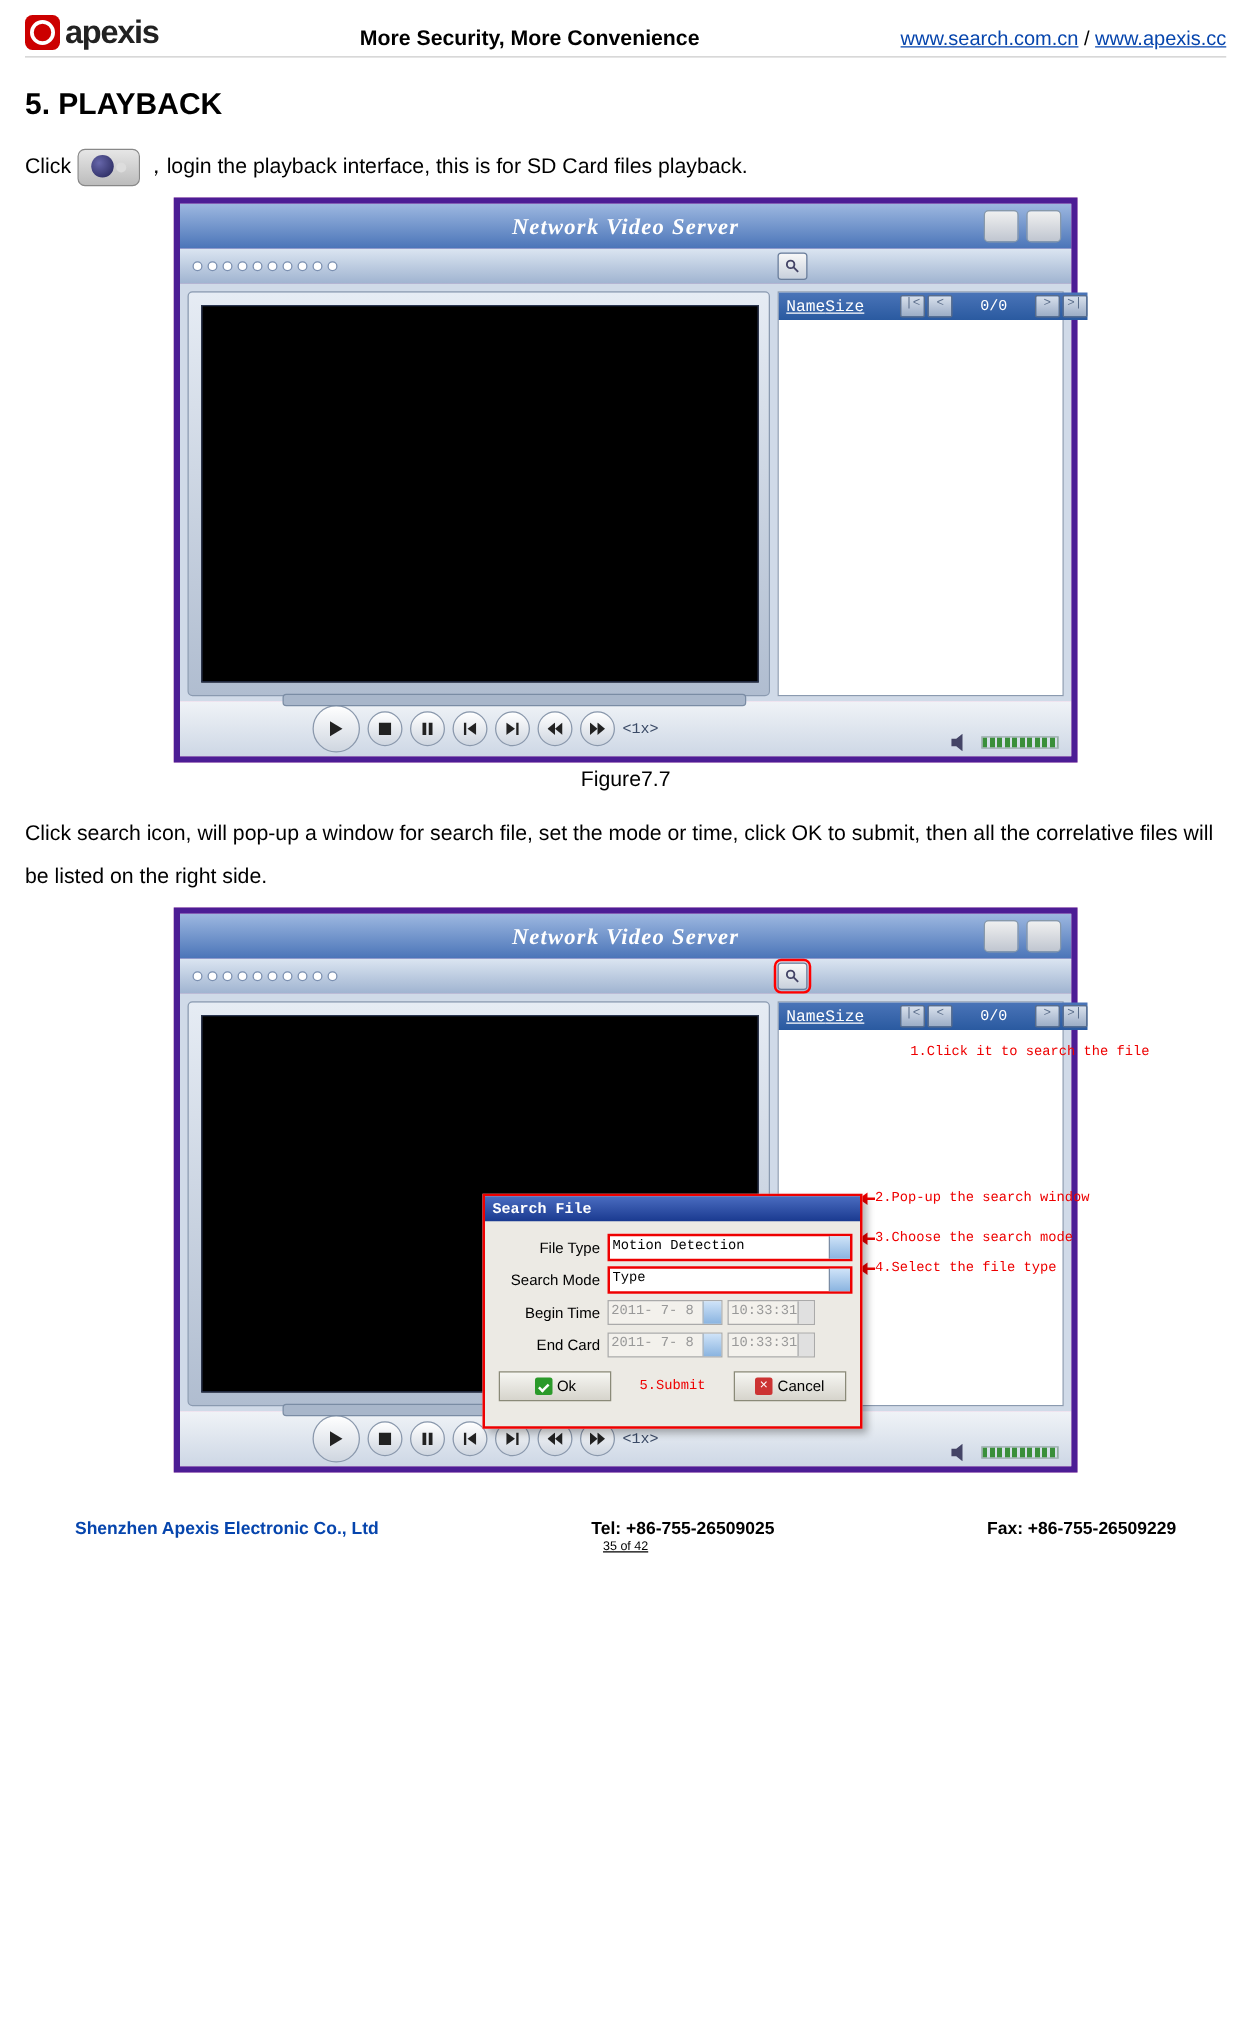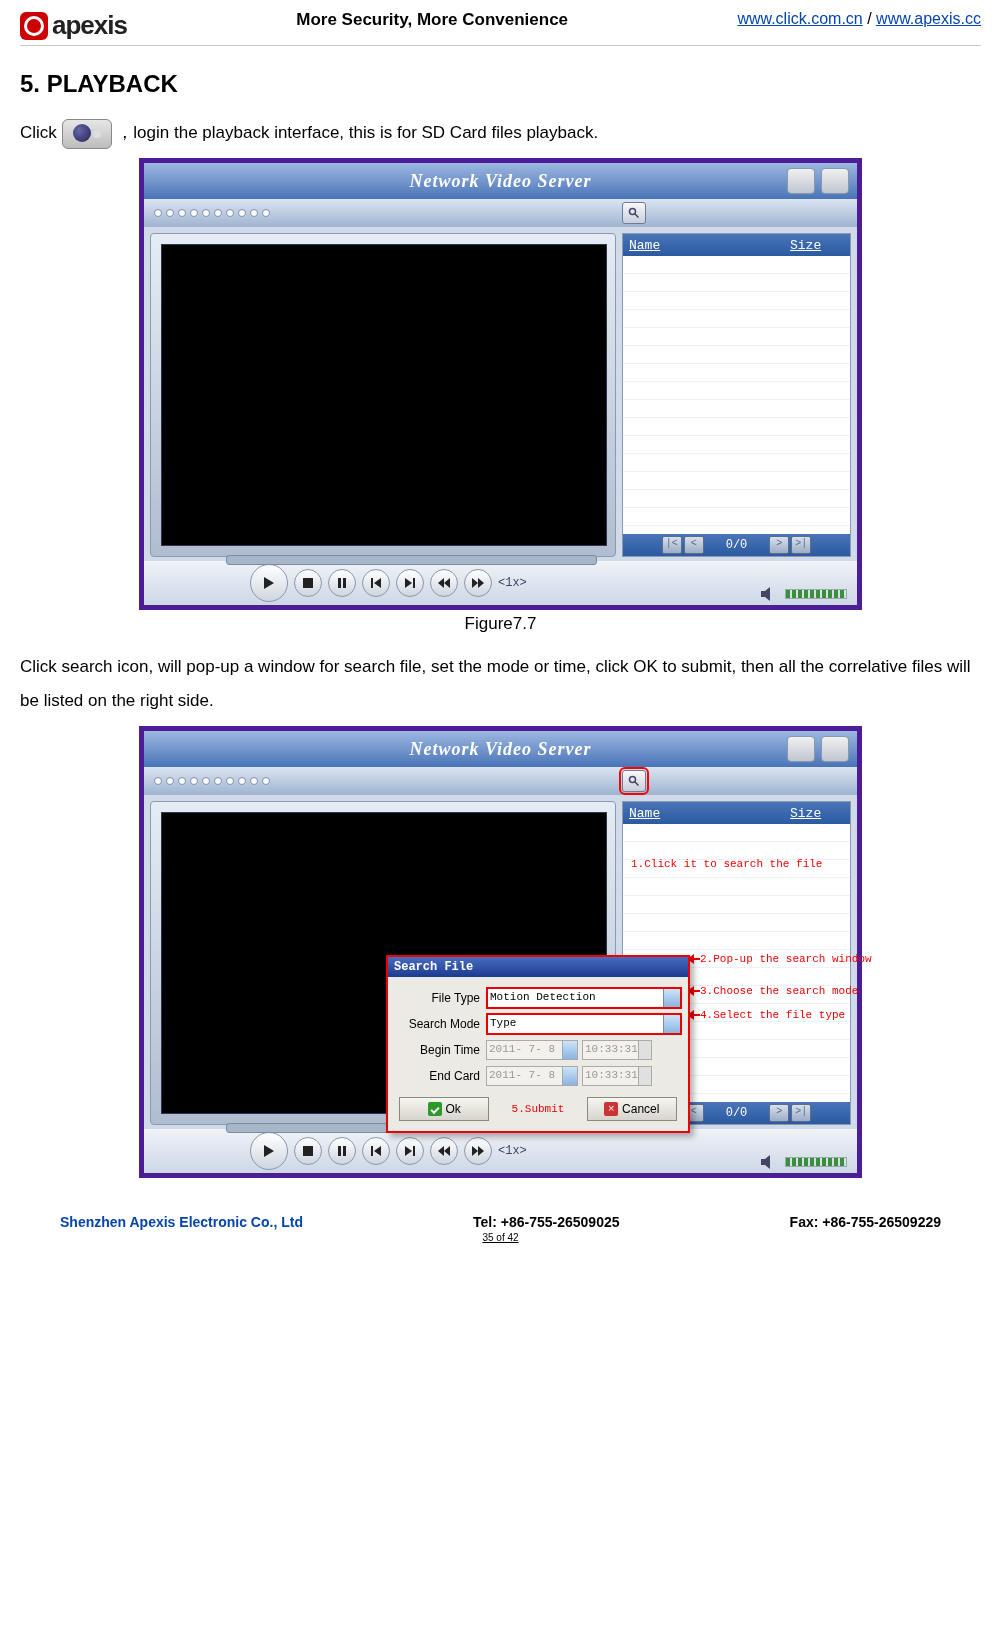--- a/index.html
+++ b/index.html
@@ -1,17 +1,17 @@
 <!DOCTYPE html>
 <html><head>
 <meta charset="utf-8">
 <style>
 body{margin:0;padding:0;font-family:Arial,Helvetica,sans-serif;background:#fff;color:#000;width:1001px}
 .page{padding:10px 20px 10px 20px}
-.header-row{display:flex;align-items:flex-start;justify-content:space-between;border-bottom:1px solid #ccc;padding-bottom:4px}
+.header-row{display:flex;align-items:flex-end;justify-content:space-between;border-bottom:1px solid #ccc;padding-bottom:4px}
 .logo-box{display:flex;align-items:center;gap:4px}
 .logo-icon{width:28px;height:28px;background:#c00;border-radius:6px;position:relative}
 .logo-icon:before{content:"";position:absolute;left:4px;top:4px;width:20px;height:20px;border-radius:50%;border:3px solid #fff;box-sizing:border-box}
 .logo-text{font-size:26px;font-weight:bold;letter-spacing:-1px;color:#222}
 .slogan{font-weight:bold;font-size:17px}
 .links a{color:#0645ad;text-decoration:underline}
 h2{font-size:24px;font-weight:bold;margin:24px 0 18px 0}
 .para{font-size:17px;line-height:2;margin:0 0 8px 0}
 .play-icon-inline{display:inline-block;width:48px;height:28px;background:linear-gradient(#e6e6e6,#bcbcbc);border:1px solid #888;border-radius:6px;vertical-align:middle;position:relative}
 .play-icon-inline:before{content:"";position:absolute;left:10px;top:4px;width:18px;height:18px;border-radius:50%;background:radial-gradient(circle at 35% 35%,#66a 0%,#225 100%)}
@@ -21,21 +21,21 @@
 .ss-titlebar-icons{position:absolute;right:8px;top:5px;display:flex;gap:6px}
 .tb-btn{width:26px;height:24px;background:linear-gradient(#f0f0f0,#c0c6d0);border:1px solid #8899aa;border-radius:4px}
 .ss-toolbar{height:28px;background:linear-gradient(#dbe5f1,#9fb3d0);display:flex;align-items:center;padding:0 10px;gap:4px;position:relative}
 .dot{width:6px;height:6px;border-radius:50%;background:#fff;border:1px solid #7a8fb0}
 .search-btn{width:22px;height:20px;background:linear-gradient(#f8f8f8,#c8d0dc);border:1px solid #6a7d9a;border-radius:3px;display:flex;align-items:center;justify-content:center}
 .search-btn svg{width:12px;height:12px}
 .search-btn.highlight{outline:2px solid red;outline-offset:1px}
 .ss-body{display:flex;background:#d0dae8;padding:6px 6px 4px 6px;gap:6px}
 .video-frame{flex:0 0 466px;background:linear-gradient(#e6ecf4,#b0bdd0);border:1px solid #8a9ab0;border-radius:4px;padding:10px;box-sizing:border-box}
 .video-black{width:100%;height:300px;background:#000;border:1px solid #2a3550}
-.file-panel{flex:1;background:#fff;border:1px solid #8a9ab0;display:flex;flex-direction:column;min-width:0}
+.file-panel{flex:1;background:#fff;border:1px solid #8a9ab0;display:flex;flex-direction:row;min-width:0}
 .file-header{display:flex;background:linear-gradient(#4a74b8,#2a5aa0);color:#fff;height:22px;align-items:center;font-family:"Courier New",monospace;font-size:13px;text-decoration:underline}
 .col-name{flex:1;padding-left:6px}
 .col-size{width:60px}
 .file-rows{flex:1;background:repeating-linear-gradient(#fff 0,#fff 17px,#eef1f6 17px,#eef1f6 18px);position:relative}
 .file-pager{height:22px;background:linear-gradient(#4a74b8,#2a5aa0);display:flex;align-items:center;justify-content:center;color:#fff;font-family:"Courier New",monospace;font-size:12px;gap:2px}
 .pg-btn{width:18px;height:16px;background:linear-gradient(#d8e0ec,#9cadc6);border:1px solid #5a6d8a;border-radius:2px;color:#5a6d8a;font-size:10px;line-height:14px;text-align:center}
 .ss-controls{height:44px;background:linear-gradient(#f0f3f7,#cdd7e5);display:flex;align-items:center;padding:0 56px 0 106px;gap:6px;position:relative}
 .progress-bar{position:absolute;left:82px;right:260px;top:-6px;height:8px;background:#a8b6ca;border:1px solid #7a8ca4;border-radius:3px}
 .play-big{width:36px;height:36px;border-radius:50%;background:linear-gradient(#fff,#cfd6e0);border:1px solid #8a98ac;display:flex;align-items:center;justify-content:center}
 .ctl{width:26px;height:26px;border-radius:50%;background:linear-gradient(#fff,#cfd6e0);border:1px solid #8a98ac;display:flex;align-items:center;justify-content:center;font-size:11px}
@@ -54,21 +54,21 @@
 .popup-body{padding:8px 6px 2px 6px}
 .prow{display:flex;align-items:center;height:26px;font-size:12px}
 .prow .lbl{width:86px;text-align:right;padding-right:6px;font-family:Arial}
 .sel{flex:1;height:18px;border:1px solid #7a8ca4;background:#fff;font-family:"Courier New",monospace;font-size:11px;padding:0 2px;line-height:16px;position:relative}
 .sel.red{border:2px solid #e00}
 .sel:after{content:"";position:absolute;right:0;top:0;width:16px;height:100%;background:linear-gradient(#cfe3f8,#8ab4e0);border-left:1px solid #7a8ca4}
 .date-inp{width:86px;height:18px;border:1px solid #aaa;background:#f3f1ec;color:#999;font-family:"Courier New",monospace;font-size:11px;padding:0 2px;line-height:16px;position:relative;margin-right:4px}
 .date-inp:after{content:"";position:absolute;right:0;top:0;width:14px;height:100%;background:linear-gradient(#cfe3f8,#8ab4e0);border-left:1px solid #9ab}
 .time-inp{width:64px;height:18px;border:1px solid #aaa;background:#f3f1ec;color:#999;font-family:"Courier New",monospace;font-size:11px;padding:0 2px;line-height:16px;position:relative}
 .time-inp:after{content:"";position:absolute;right:0;top:0;width:12px;height:100%;background:#e0e0e0;border-left:1px solid #aaa}
-.popup-actions{display:flex;justify-content:space-around;padding:6px 8px 10px 8px;gap:16px;align-items:center}
+.popup-actions{display:flex;justify-content:space-around;padding:6px 8px 20px 8px;gap:16px;align-items:center}
 .ok-btn,.cancel-btn{width:88px;height:22px;background:linear-gradient(#f6f6f2,#d6d4cc);border:1px solid #8a8a78;font-size:12px;display:flex;align-items:center;justify-content:center;gap:4px}
 .ok-ico{width:14px;height:14px;background:#2a9a2a;border-radius:2px;position:relative}
 .ok-ico:after{content:"";position:absolute;left:3px;top:5px;width:6px;height:3px;border-left:2px solid #fff;border-bottom:2px solid #fff;transform:rotate(-45deg)}
 .x-ico{width:14px;height:14px;background:#c33;border-radius:2px;position:relative;color:#fff;font-size:11px;line-height:13px;text-align:center}
 .footer{display:flex;justify-content:space-between;padding:32px 40px 0 40px;font-size:14px}
 .footer .company{color:#0645ad;font-weight:bold}
 .footer .mid{text-align:center;font-weight:bold}
 .page-num{text-align:center;font-size:10px;text-decoration:underline;margin-top:2px}
 </style>
 </head>
@@ -76,21 +76,21 @@
 
 <div class="page">
 
   <div class="header-row">
     <div class="logo-box">
       <span class="logo-icon"></span>
       <span class="logo-text">apexis</span>
     </div>
     <span class="slogan">More Security, More Convenience</span>
     <span class="links">
-      <a>www.click.com.cn</a><span> / </span><a>www.apexis.cc</a>
+      <a>www.search.com.cn</a><span> / </span><a>www.apexis.cc</a>
     </span>
   </div>
 
   <h2>5. PLAYBACK</h2>
 
   <p class="para">
     <span>Click</span>
     <span class="play-icon-inline"></span>
     <span>，login the playback interface, this is for SD Card files playback.</span>
   </p>

